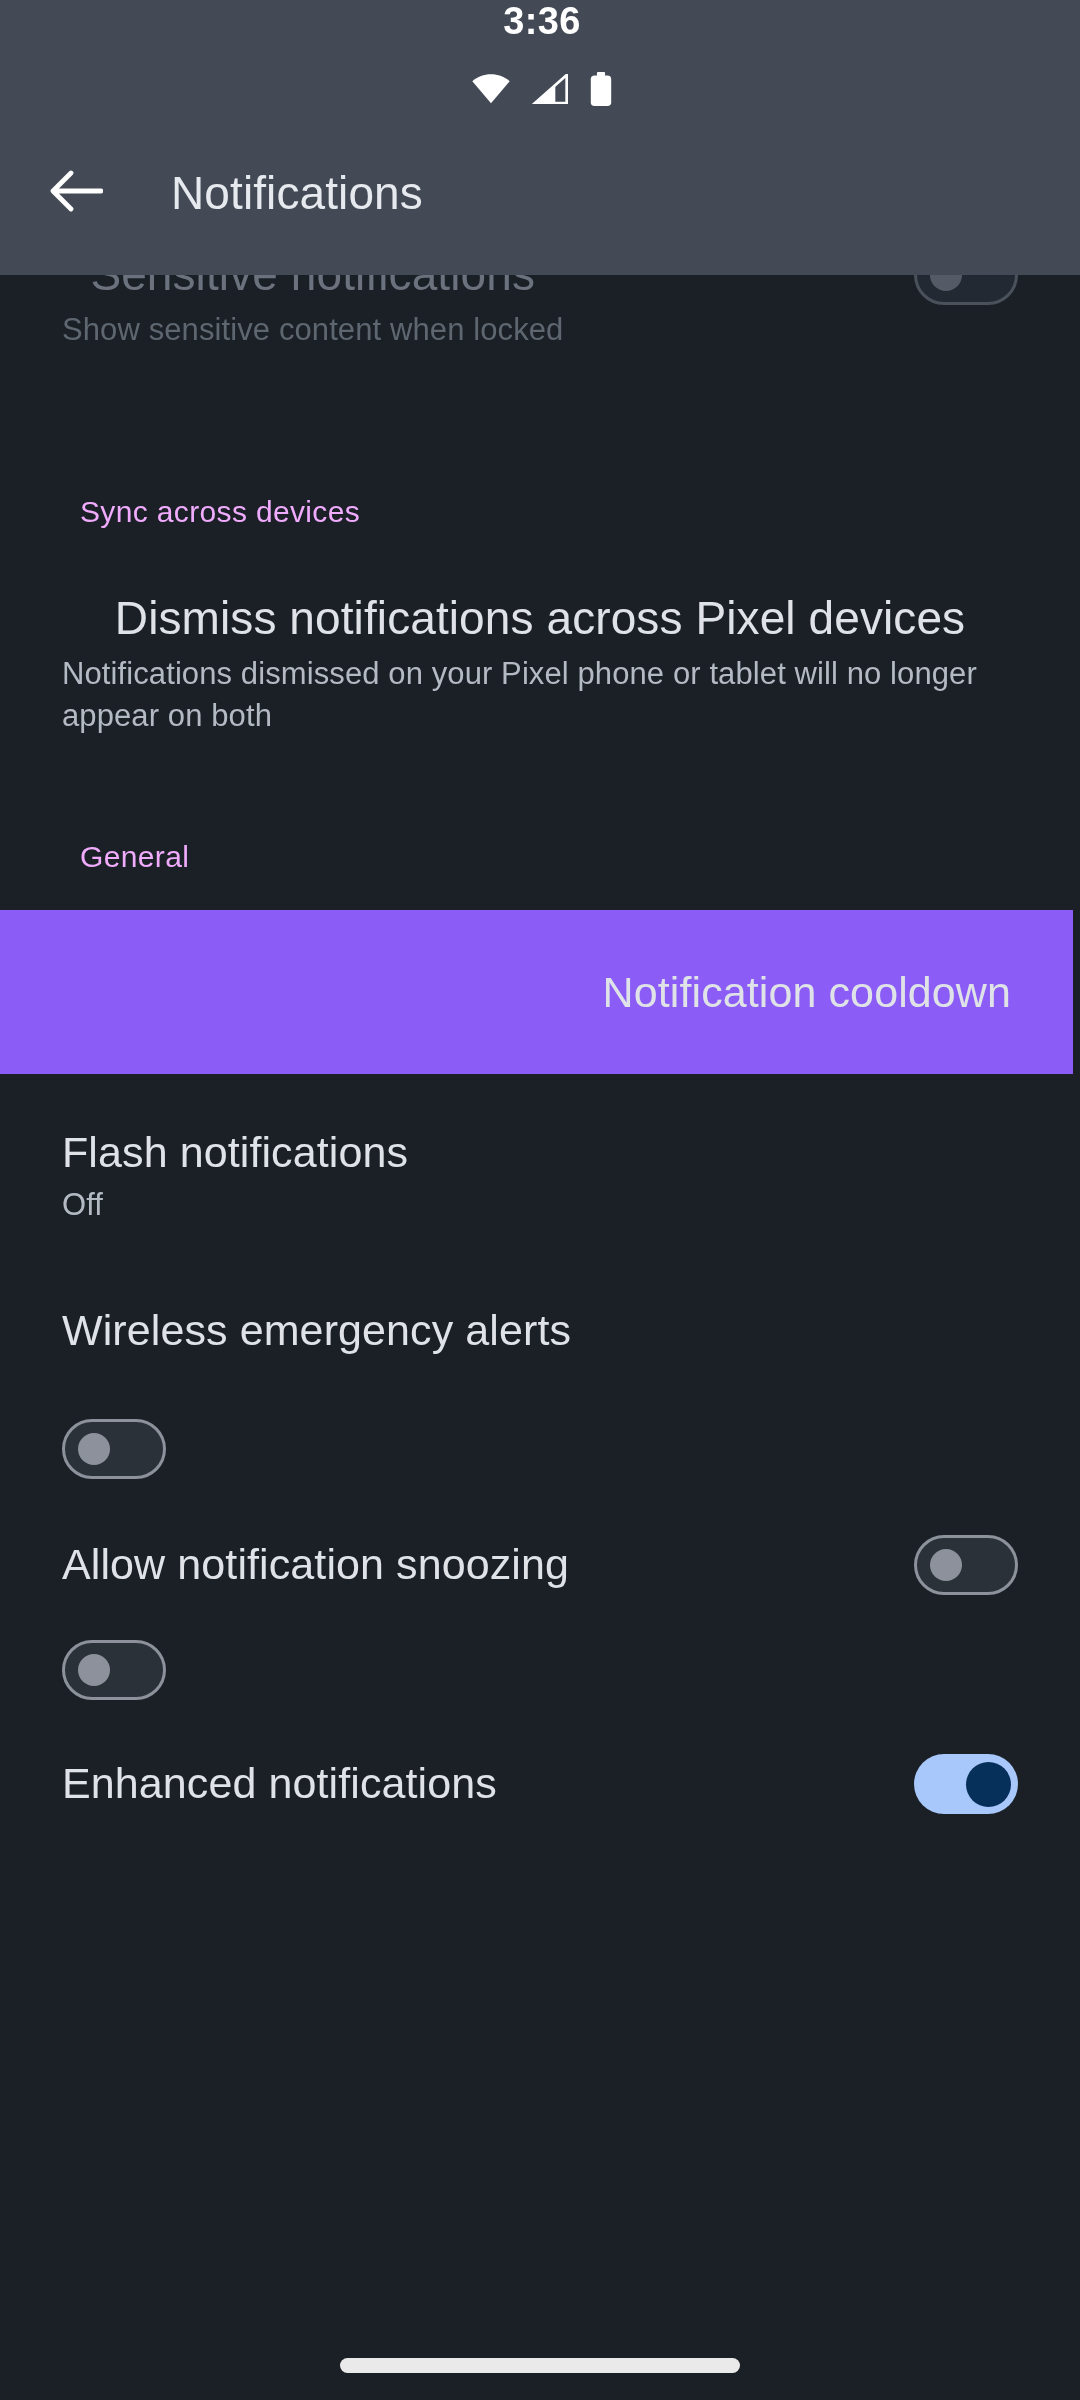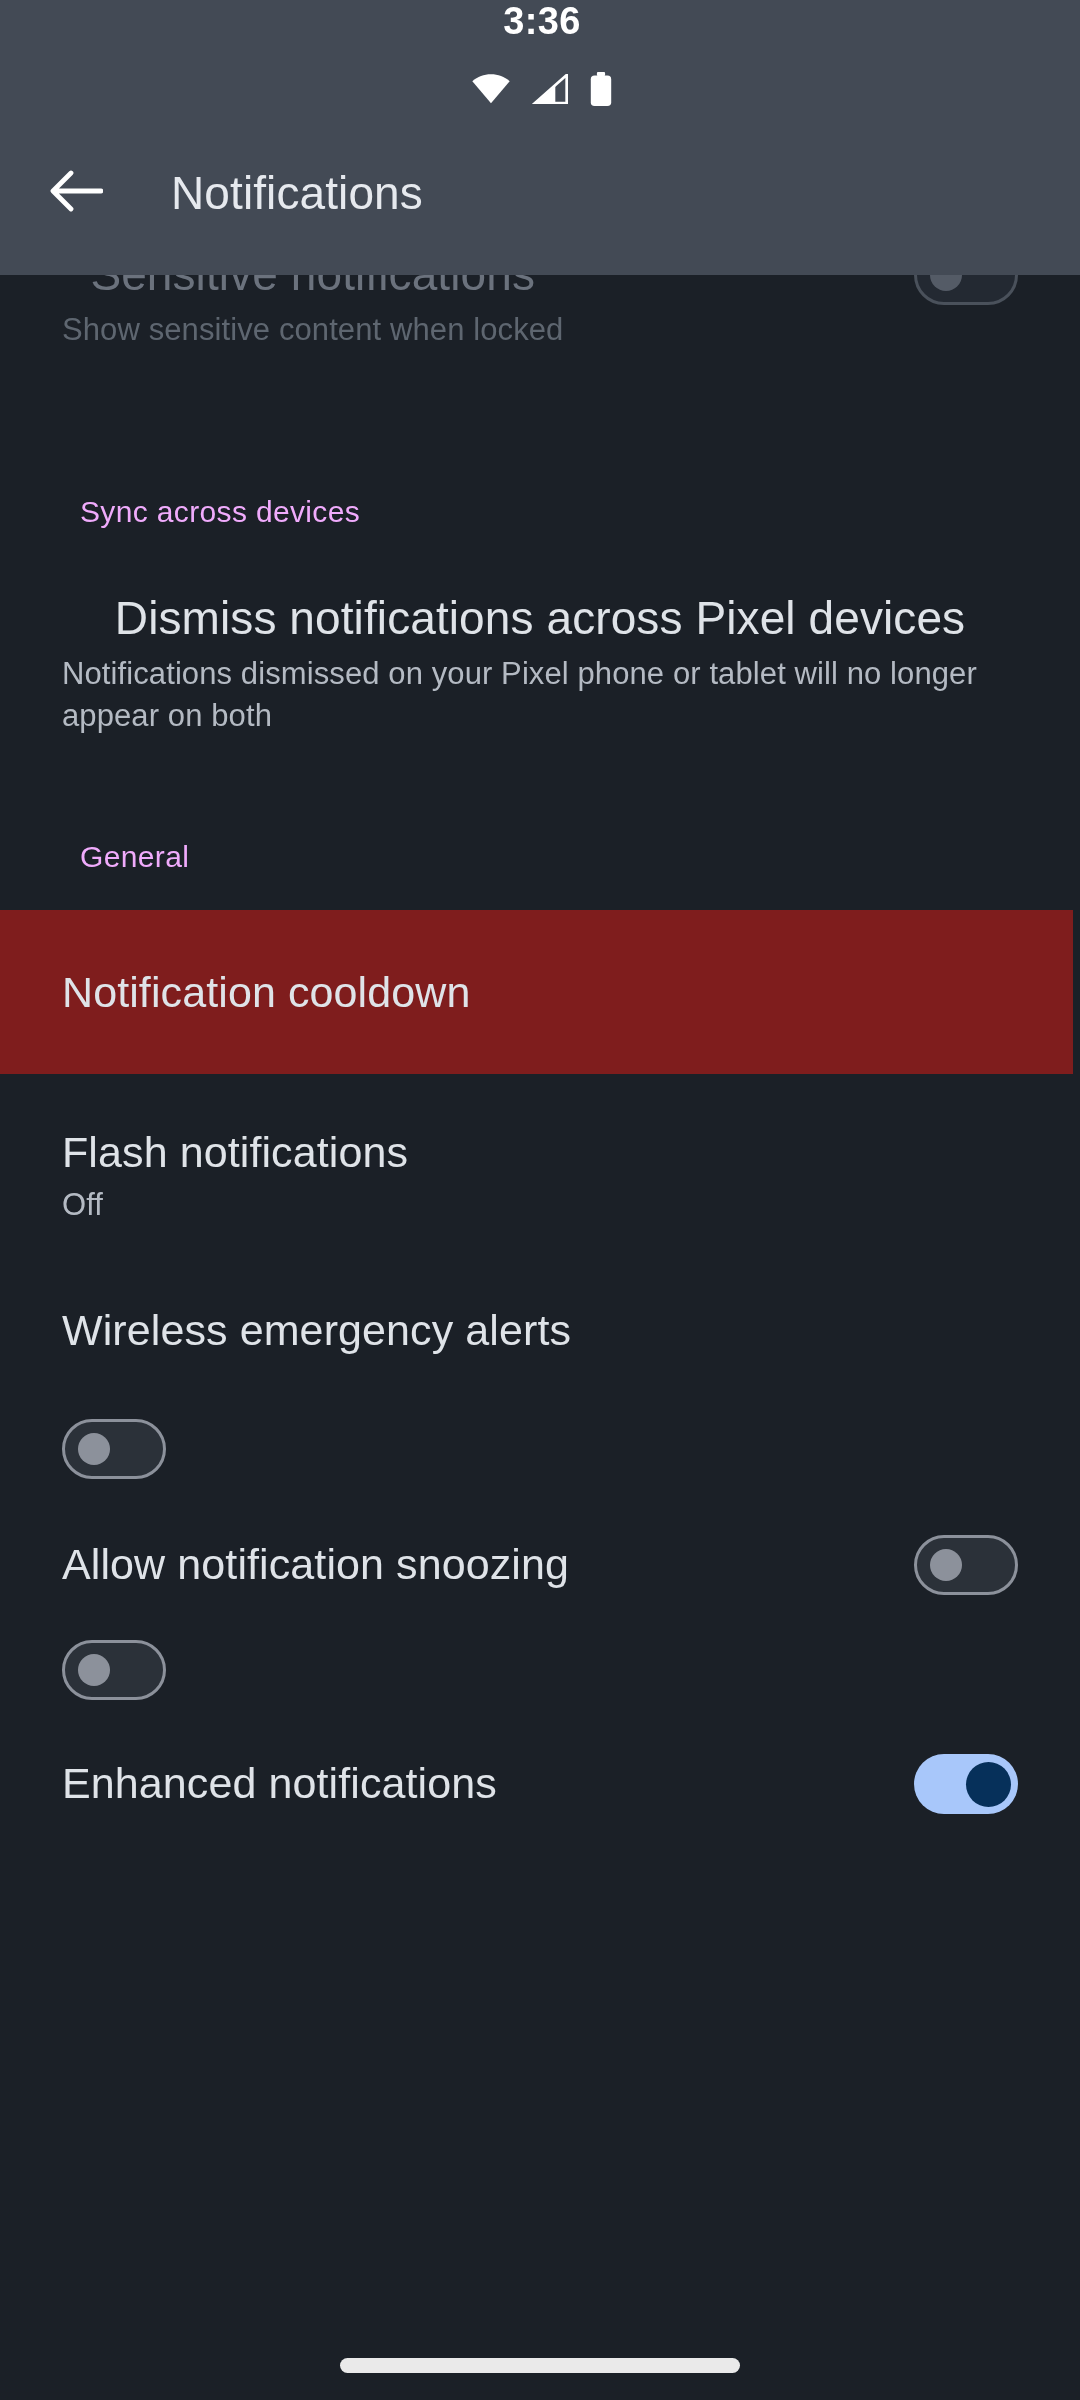--- a/index.html
+++ b/index.html
@@ -79,21 +79,21 @@
   .switch.on .track { background:#A8C7FA; border:none; }
   .switch.on .knob {
     top:8px; left:auto; right:7px;
     width:45px; height:45px; background:#06305A;
   }
   .switch.dimmed .track { background:#232932; border-color:#4A515B; }
   .switch.dimmed .knob { background:#545B66; }
 
   
   .highlight {
-    background:#7f1d1d; width:1073px;
+    background:#8b5cf6; width:1073px;justify-content:flex-end;
   }
 
   
   .navbar {
     position:absolute; bottom:0; left:0; width:1080px; height:70px;
     display:flex; align-items:center; justify-content:center;
   }
   .handle { width:400px; height:15px; border-radius:10px; background:#EAEAEA; }
 </style>
 </head>

